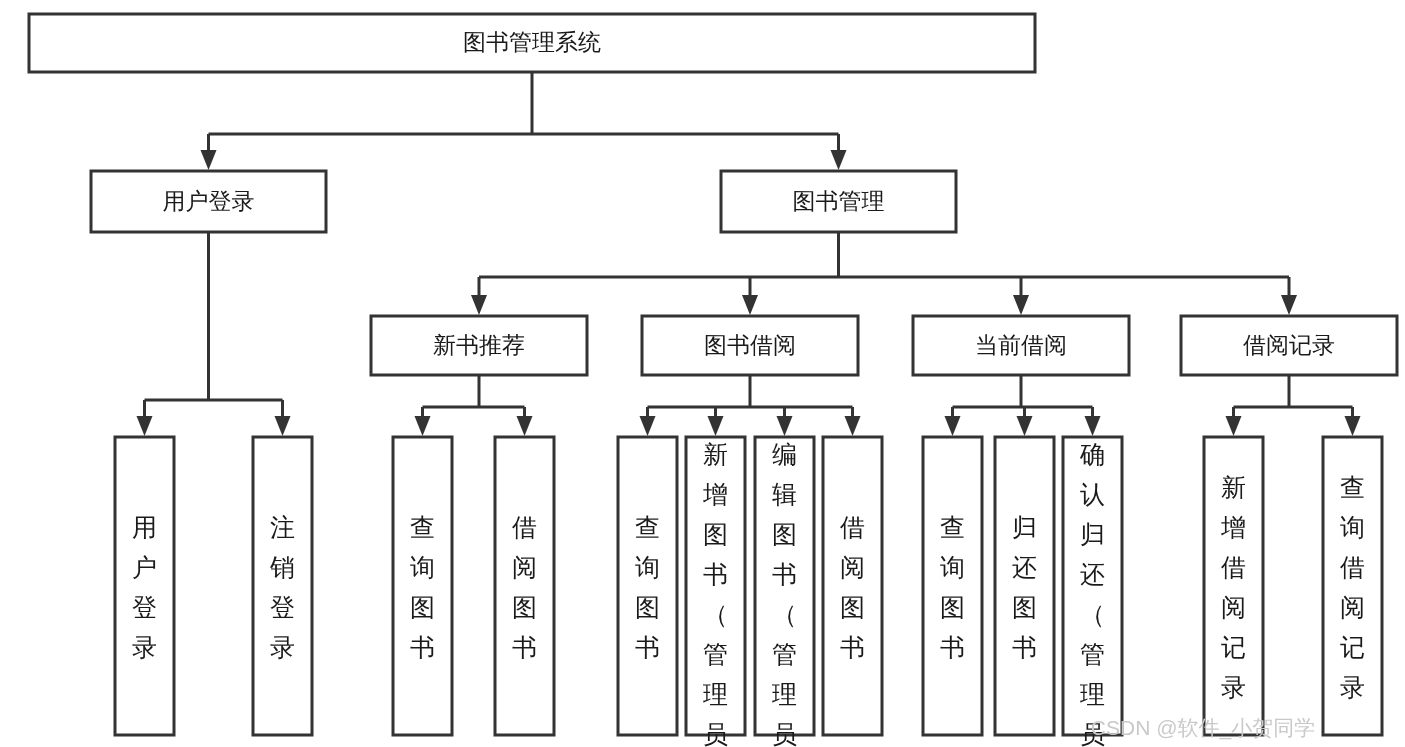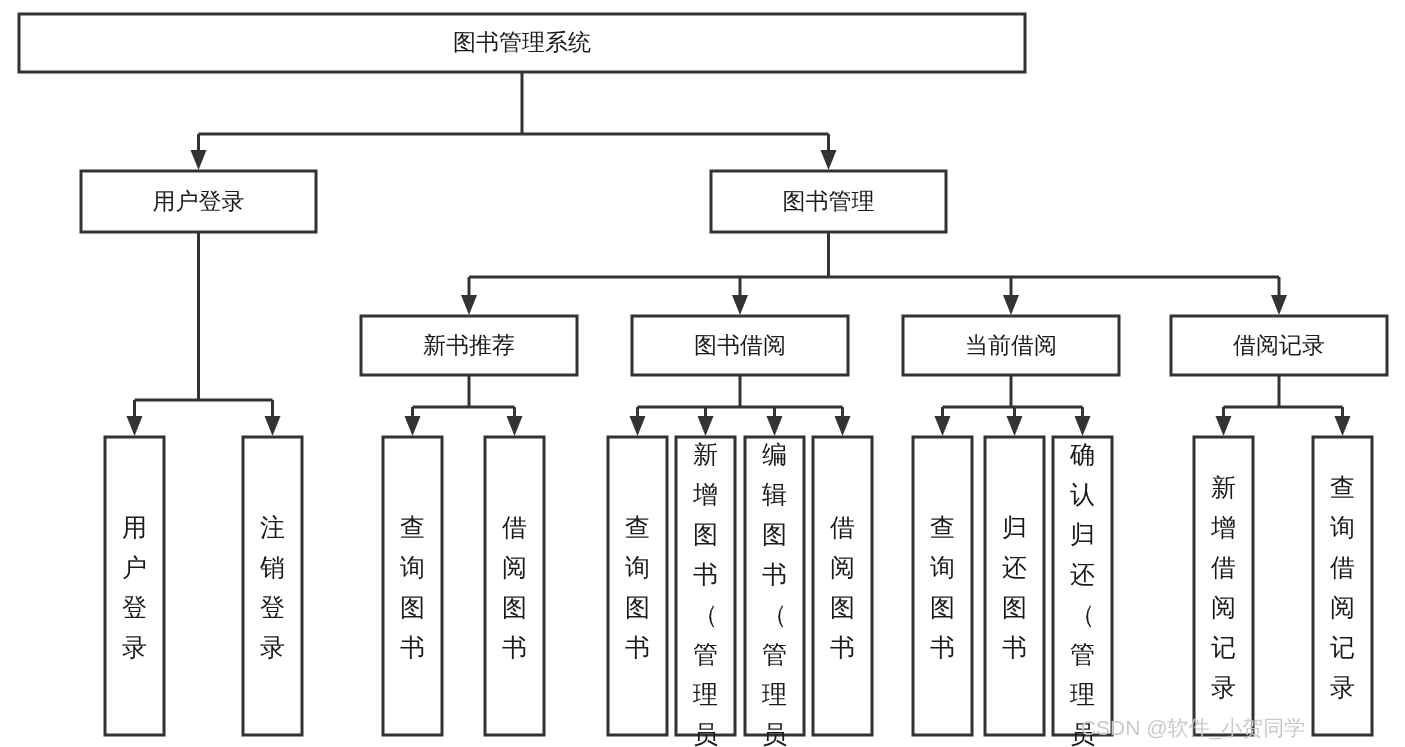--- a/index.html
+++ b/index.html
@@ -9,21 +9,21 @@
   }
   body {
     width: 1405px;
     height: 747px;
     font-family: "Liberation Sans", "DejaVu Sans", sans-serif;
     overflow: hidden;
     position: relative;
   }
   #diagram-root {
     position: absolute;
-    left: 0; top: 0;
+    left: 10px; top: 0;
     width: 1208px;
     height: 747px;
   }
   .node-box {
     fill: #ffffff;
     stroke: #333333;
     stroke-width: 3;
   }
   .node-label {
     font-family: "Liberation Sans", "DejaVu Sans", sans-serif;

